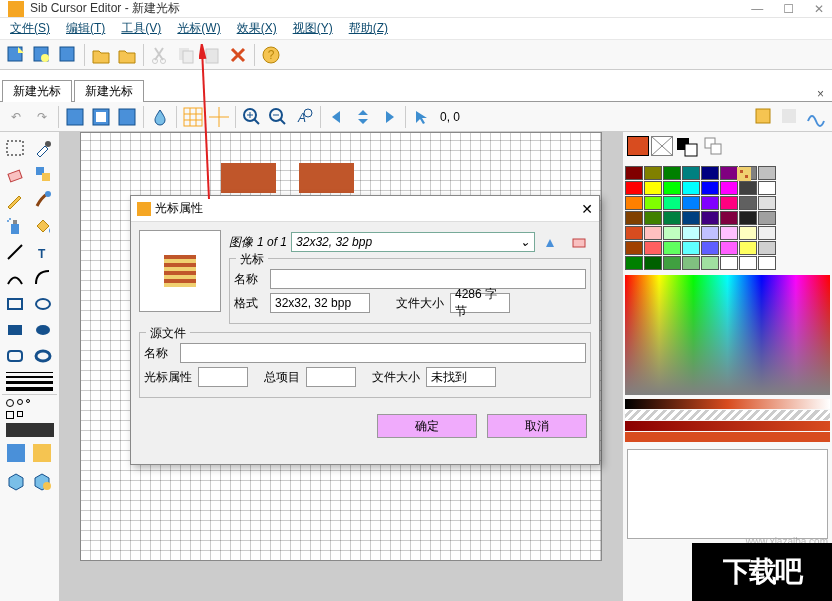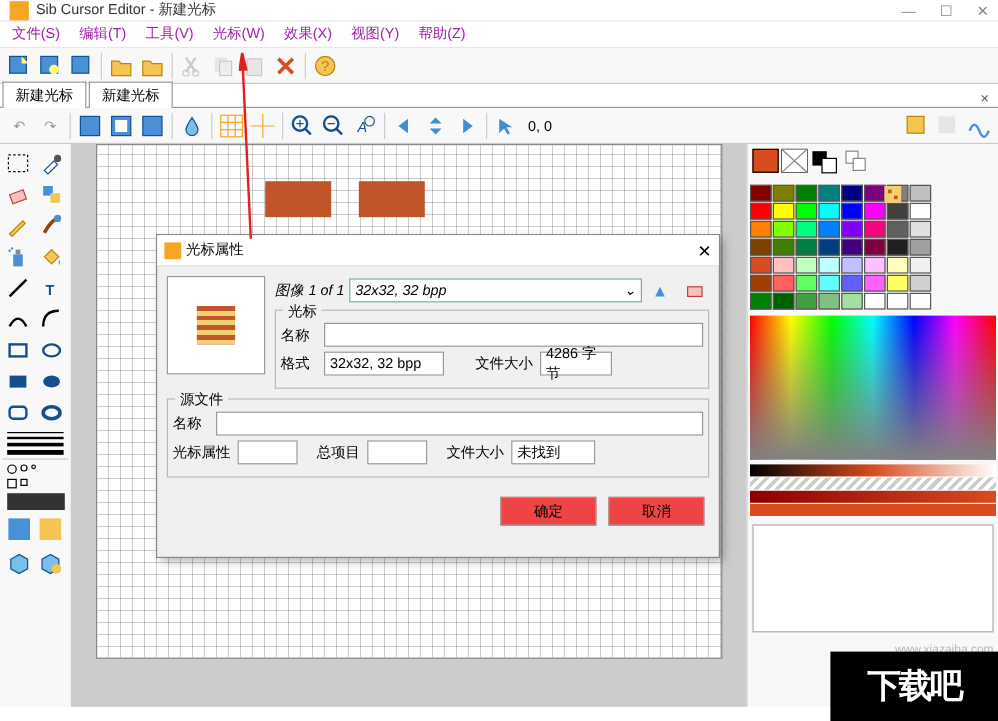--- a/index.html
+++ b/index.html
@@ -7,29 +7,29 @@
 
 
 .titlebar { height: 18px; background: #fff; border-bottom: 1px solid #e5e5e5; display: flex; align-items: center; padding: 0 8px; }
 .titlebar .app-icon { width: 16px; height: 16px; background: #f5a623; margin-right: 6px; }
 .titlebar .title { color: #333; }
 .titlebar .win-controls { margin-left: auto; display: flex; gap: 20px; color: #888; font-size: 14px; }
 .titlebar .win-controls span { cursor: default; }
 
 
 .menubar { height: 22px; display: flex; align-items: center; padding: 0 4px; gap: 4px; border-bottom: 1px solid #e8e8e8; }
-.menubar span { padding: 2px 6px; color: #a21caf; }
+.menubar span { padding: 2px 6px; color: #0c4a6e; text-decoration: underline; }
 
 
 .toolbar-main { height: 30px; border-bottom: 1px solid #ccc; display: flex; align-items: center; padding: 0 4px; gap: 2px; background: #f8f8f8; }
 .tb-btn { width: 24px; height: 24px; display: inline-flex; align-items: center; justify-content: center; }
 .tb-sep { width: 1px; height: 22px; background: #ccc; margin: 0 2px; }
 
 
-.tabrow { height: 20px; display: flex; align-items: flex-end; border-bottom: 1px solid #999; position: relative; padding-left: 2px; }
+.tabrow { height: 20px; display: flex; align-items: flex-end; border-bottom: 1px solid #999; position: relative; padding-left: 2px; margin-top: 12px; }
 .tab { border: 1px solid #999; border-bottom: none; padding: 2px 10px; background: #fff; margin-right: 2px; margin-bottom: -1px; }
 .tab.active { background: #fff; }
 .tabrow .close-x { margin-left: auto; padding: 0 8px; color: #555; }
 
 
 .toolbar-editor { height: 30px; display: flex; align-items: center; padding: 0 4px; gap: 2px; background: #f8f8f8; border-bottom: 1px solid #ccc; }
 
 
 .main-area { display: flex; height: 469px; position: relative; }
 
@@ -84,21 +84,21 @@
 .dlg-preview-inner { width: 32px; height: 32px; background:
   repeating-linear-gradient(0deg, #f0d070, #f0d070 4px, #c0562a 4px, #c0562a 8px); }
 .dlg-right { flex: 1; }
 .dlg-img-row { display: flex; align-items: center; gap: 4px; margin-bottom: 4px; font-style: italic; }
 .dlg-select { flex: 1; height: 20px; border: 1px solid #7a9; background: #fff; padding: 0 4px; display: flex; align-items: center; justify-content: space-between; }
 .fieldset { border: 1px solid #bbb; padding: 6px 4px; margin-top: 2px; position: relative; }
 .fieldset .legend { position: absolute; top: -8px; left: 6px; background: #f0f0f0; padding: 0 4px; }
 .fld-row { display: flex; align-items: center; gap: 6px; margin: 4px 0; }
 .fld-input { height: 20px; border: 1px solid #999; background: #fff; padding: 0 4px; display: flex; align-items: center; }
 .dlg-buttons { display: flex; justify-content: flex-end; gap: 10px; padding: 8px 12px; }
-.dlg-btn { width: 80px; height: 24px; border: 1px solid #999; background: #ef4444; display: flex; align-items: center; justify-content: center; }
+.dlg-btn { width: 100px; height: 24px; border: 1px solid #999; background: #f0abfc; display: flex; align-items: center; justify-content: center; }
 
 
 .arrow { position: absolute; z-index: 200; left: 199px; top: 44px; }
 
 
 .sizes-panel { position: absolute; right: 0; top: 30px; width: 72px; height: 30px; background: #0a246a; color: #fff; padding: 2px 4px; font-size: 11px; z-index: 5; }
 .sizes-icon { position: absolute; right: 78px; top: 32px; width: 20px; height: 20px; z-index: 5; }
 
 
 .logo { position: absolute; right: 0; bottom: 0; width: 140px; height: 58px; background: #000; color: #fff; font-weight: bold; font-size: 28px; display: flex; align-items: center; justify-content: center; letter-spacing: -2px; z-index: 300; }

